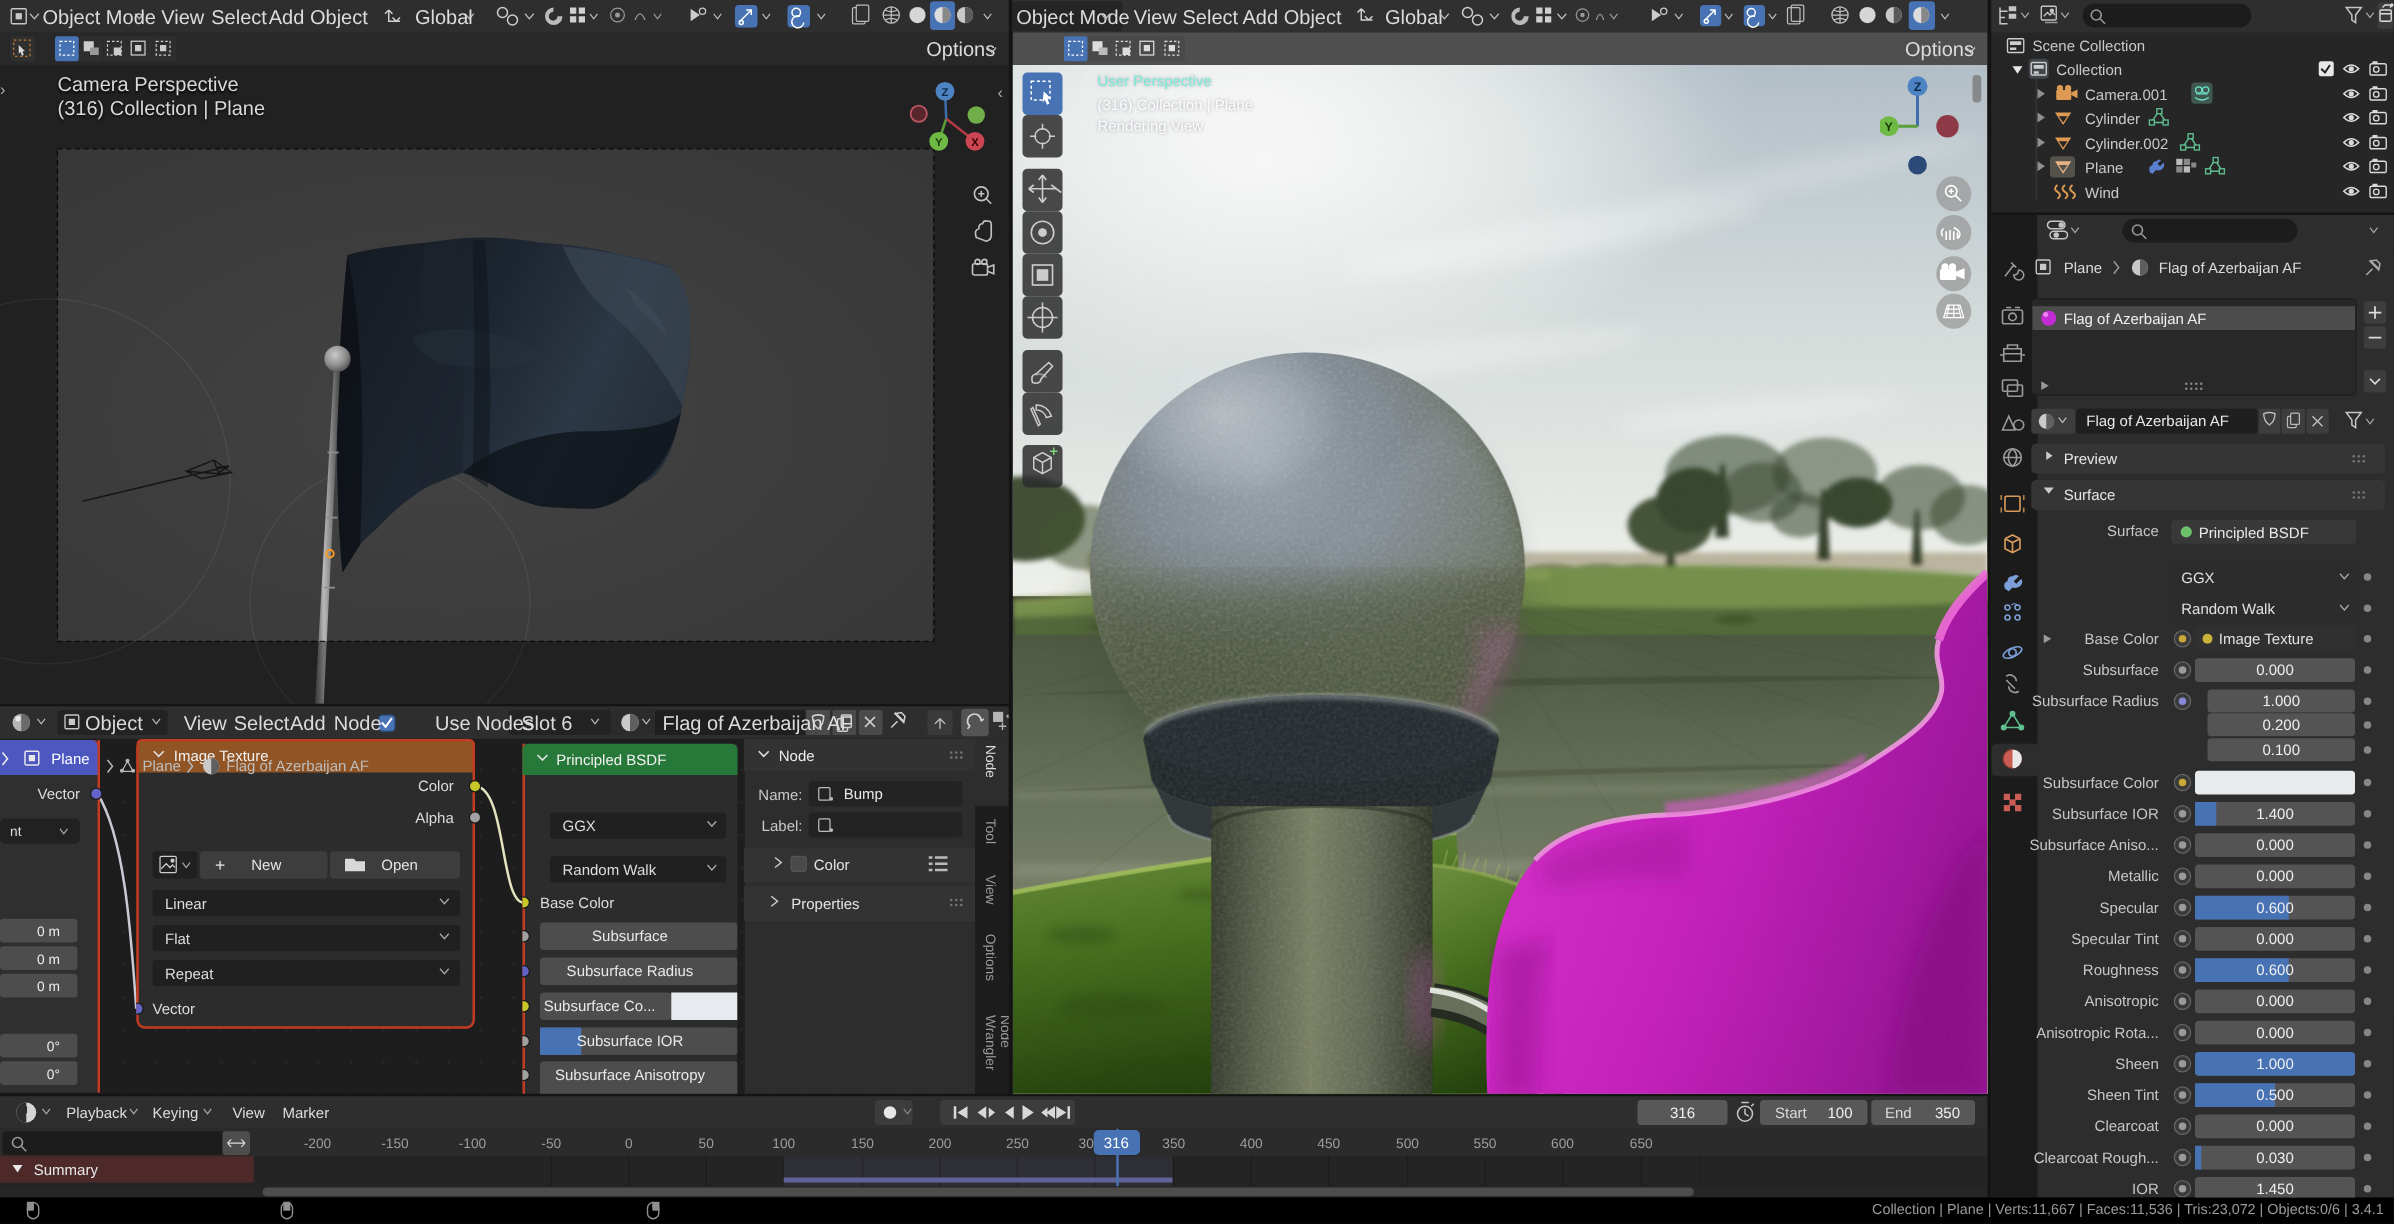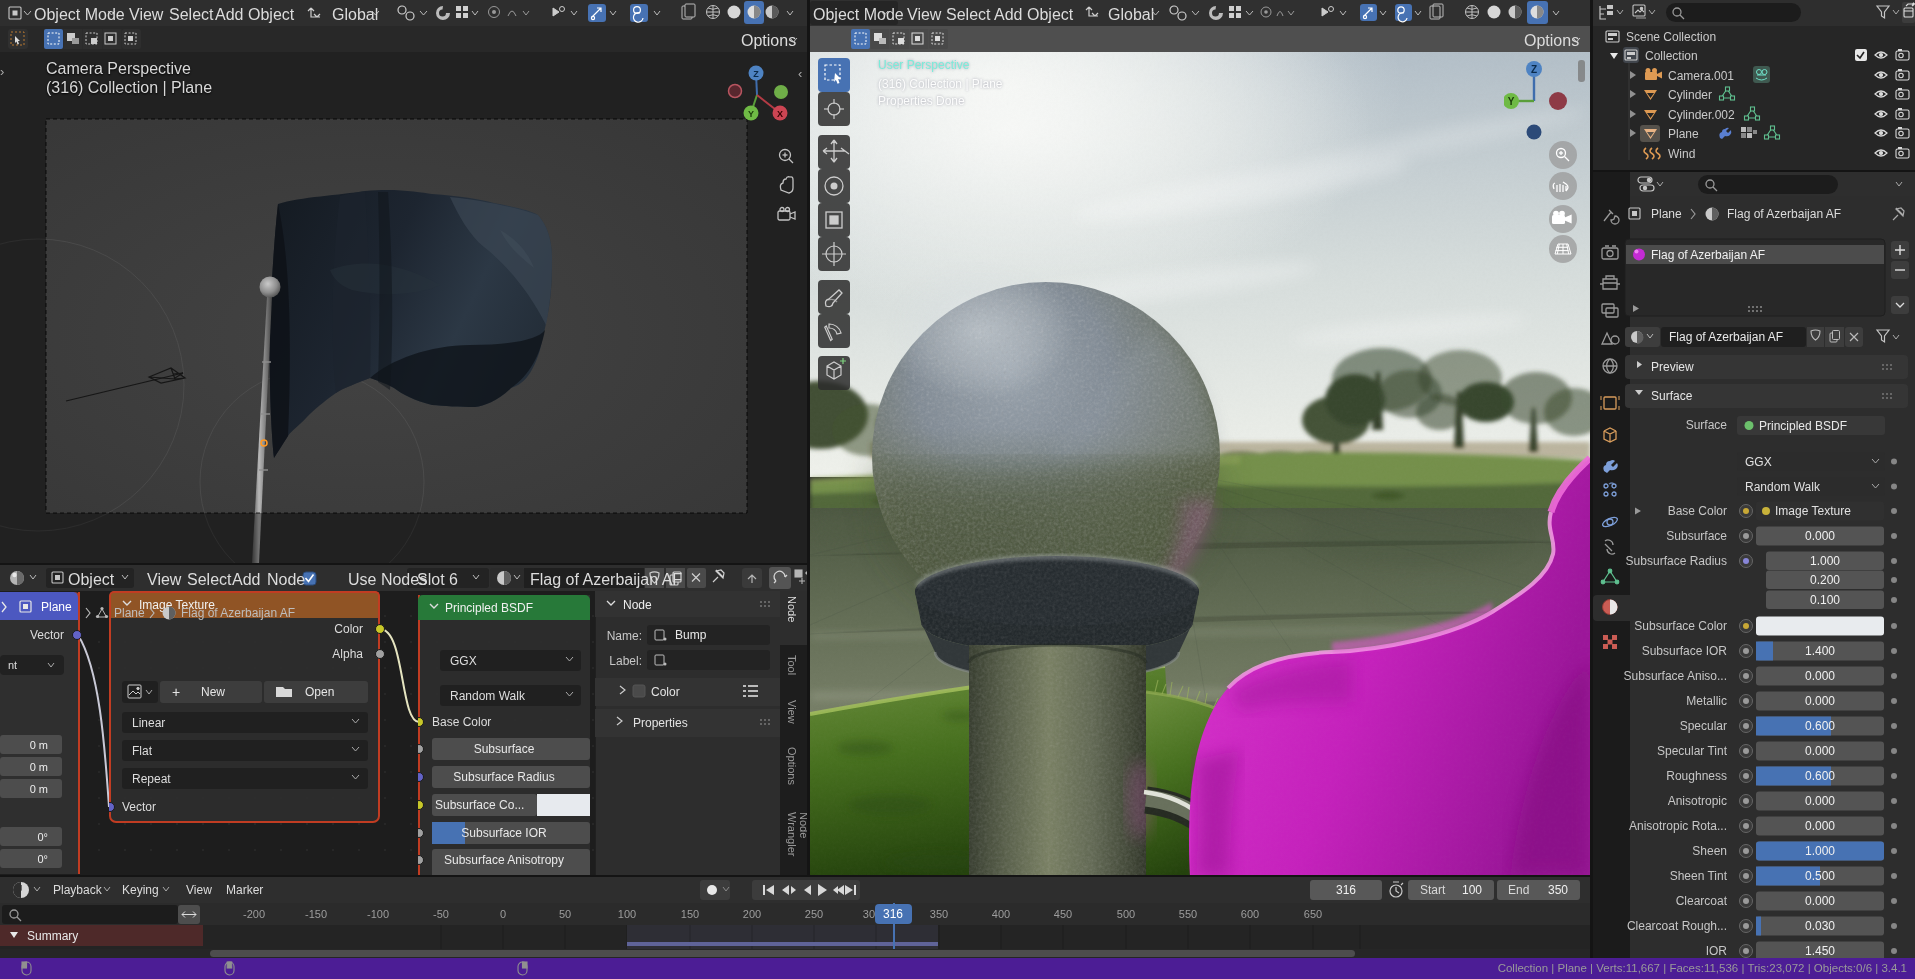--- a/index.html
+++ b/index.html
@@ -809,21 +809,21 @@
         </g>
       <g transform="translate(51,187)">
           <path d="M0,12 L3,2 h10 l3,10 z M4.3,2 l-2,10 M8,2 v10 M11.7,2 l2,10 M1.2,5.3 h11.6 M0.5,8.6 h13" stroke-width="1"></path>
         </g>
     </g>
   </svg>
   <div class="a" style="left:768px;top:60px;width:7px;height:22px;background:#7a7a7a;border-radius:3px;opacity:0.8;"></div>
 
   <span class="a" style="left:68px;top:58px;font-size:12px;color:#5eead4;opacity:0.8;text-shadow:0 0 3px #889;">User Perspective</span>
   <span class="a" style="left:68px;top:77px;font-size:12px;color:#ffffff;opacity:0.8;text-shadow:0 0 3px #889;">(316) Collection | Plane</span>
-  <span class="a" style="left:68px;top:94px;font-size:12px;color:#ffffff;opacity:0.8;text-shadow:0 0 3px #889;">Properties Done</span>
+  <span class="a" style="left:68px;top:94px;font-size:12px;color:#ffffff;opacity:0.8;text-shadow:0 0 3px #889;">Rendering View</span>
 </div>
 <div class="a" style="left:1593px;top:0;width:322px;height:170px;background:#262626;overflow:hidden;">
   <div class="a" style="left:0;top:0;width:322px;height:26px;background:#2e2e2e;"></div>
   <svg class="a" style="left:0;top:0" width="322" height="170" viewBox="0 0 322 170">
     <g fill="none" stroke="#c5c5c5" stroke-width="1.2">
       <path d="M7,6 v13 h6 M7,9 h6 m-6,5 h4"></path>
         <rect x="14" y="5" width="6" height="4" fill="#c5c5c5" stroke="none"></rect>
         <rect x="14" y="11" width="6" height="4" fill="#c5c5c5" stroke="none"></rect>
     </g>
     <path d="M24,10 l3,4 3,-4" stroke="#aaa" fill="none"></path>
@@ -1393,21 +1393,21 @@
     <rect x="178" y="28" width="22" height="19" rx="3" fill="#4d4d4d"></rect>
     <path d="M182,37.5 h14 m-14,0 l3,-3 m-3,3 l3,3 m11,-3 l-3,-3 m3,3 l-3,3" stroke="#ddd" fill="none"></path>
 
     <rect x="893" y="26" width="2" height="46" fill="#4772b3"></rect>
     <rect x="875" y="27" width="37" height="20" rx="4" fill="#4772b3"></rect>
     <text x="893" y="41" font-size="12" fill="#fff" text-anchor="middle">316</text>
 
     <rect x="210" y="73" width="1145" height="7" rx="3.5" fill="#4d4d4d"></rect>
   </svg>
 </div>
-<div class="a" style="left:0;top:958px;width:1915px;height:21px;background:#4c1d95;">
+<div class="a" style="left:0;top:958px;width:1915px;height:21px;background:#000000;">
   <svg class="a" style="left:0;top:0" width="600" height="21" viewBox="0 0 600 21">
     <g fill="none" stroke="#909090" stroke-width="1.1">
       <g transform="translate(22,4)">
           <rect x="0" y="0" width="9" height="13" rx="4.5"></rect>
           <path d="M4.5,0 v5"></path>
           <rect x="0" y="0" width="4.5" height="6" fill="#909090"></rect>
         </g>
       <g transform="translate(225,4)">
           <rect x="0" y="0" width="9" height="13" rx="4.5"></rect>
           <path d="M4.5,0 v5"></path>

